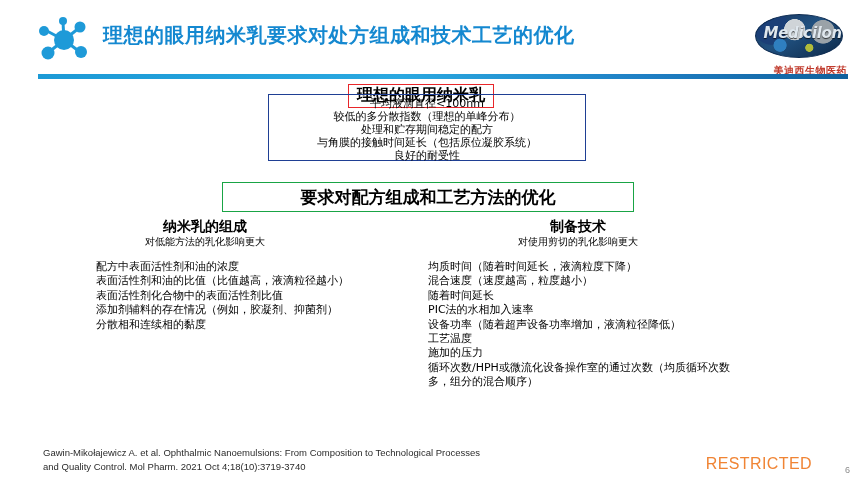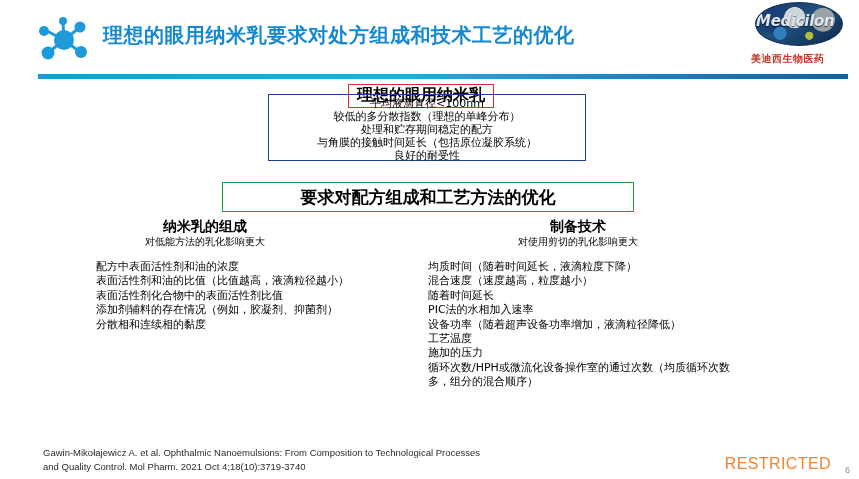--- a/index.html
+++ b/index.html
@@ -32,23 +32,23 @@
     position: absolute;
     left: 103px; top: 22px;
     font-size: 20px;
     font-weight: bold;
     color: #1488d0;
     letter-spacing: 0.5px;
     white-space: nowrap;
   }
   .logo-wrap {
     position: absolute;
-    right: 12px; top: 2px;
+    right: 12px; top: 14px;
     width: 96px;
-    text-align: left;
+    text-align: right;
   }
   .logo-oval {
     width: 88px;
     height: 44px;
     margin: 0 auto;
     border-radius: 50%;
     background:
       radial-gradient(circle at 28% 72%, #2f7fc0 0 9%, rgba(0,0,0,0) 10%),
       radial-gradient(circle at 62% 78%, #b0bc3a 0 6%, rgba(0,0,0,0) 7%),
       radial-gradient(circle at 78% 40%, #9aa2a8 0 16%, rgba(0,0,0,0) 17%),
@@ -176,21 +176,21 @@
     font-family: "Liberation Sans", sans-serif;
   }
   .sq {
     text-decoration-color: #e03030;
     text-decoration-style: wavy;
     text-decoration-thickness: 1px;
     text-underline-offset: 1px;
   }
   .restricted {
     position: absolute;
-    right: 28px; top: 455px;
+    right: 47px; top: 455px;
     font-size: 16px;
     color: #f08434;
     letter-spacing: 0.4px;
     font-family: "Liberation Sans", sans-serif;
   }
   .pagenum {
     position: absolute;
     right: 9px; top: 465px;
     font-size: 9px;
     color: #8b8b8b;

